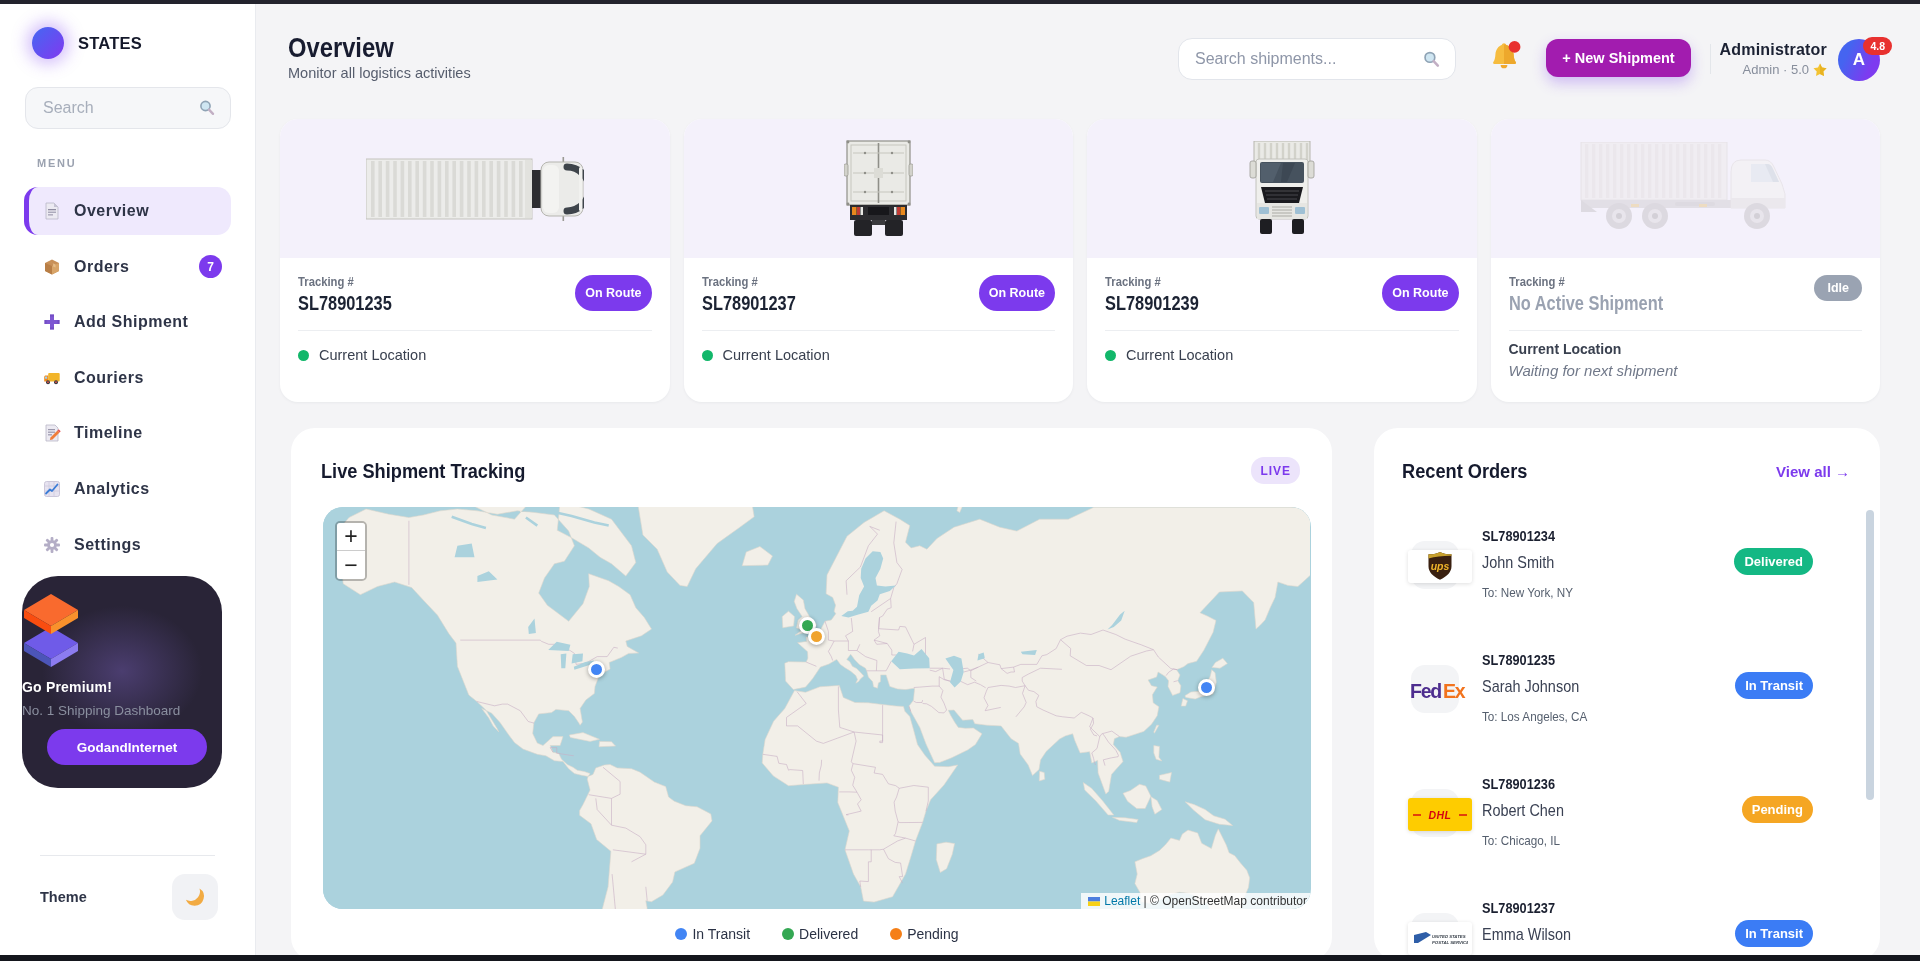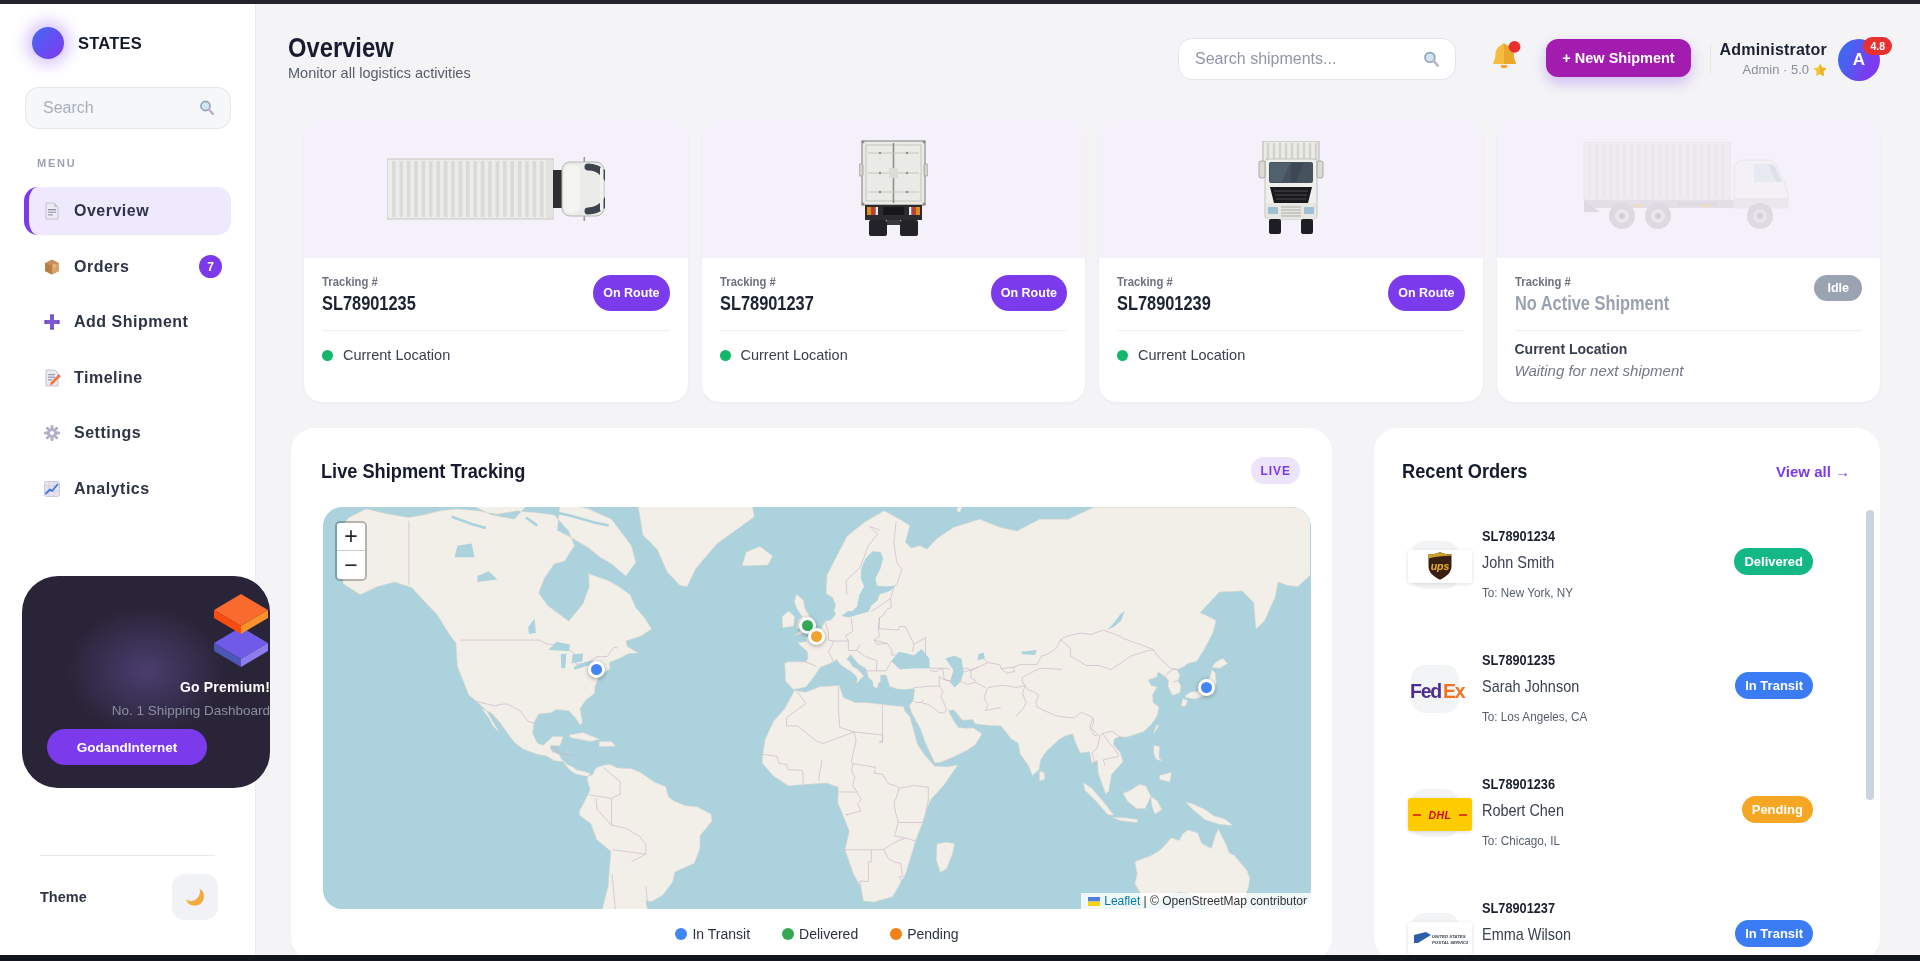--- a/index.html
+++ b/index.html
@@ -13,21 +13,21 @@
 .logo-name{margin-left:14px;font-size:16.5px;font-weight:800;color:#14182a;letter-spacing:.2px}
 .sb-search{position:absolute;left:25px;top:83px;width:206px;height:42px;background:#f6f7f9;border:1.5px solid #e4e6eb;border-radius:13px;display:flex;align-items:center;padding:0 14px 0 17px}
 .sb-search span{color:#a7aebb;font-size:16px;flex:1}
 .menu-label{position:absolute;left:37px;top:153px;font-size:11px;font-weight:700;color:#9ba2b0;letter-spacing:1.8px}
 .nav{position:absolute;left:24px;top:183px;width:207px}
 .nav-item{height:48px;margin-bottom:7.6px;display:flex;align-items:center;padding-left:19px;border-radius:14px}
 .nav-item.active{background:#efe9fd;border-left:5px solid #7c3aed;padding-left:14px}
 .nav-ic{width:18px;height:18px;flex:0 0 18px}
 .nav-item span{margin-left:13px;font-size:16px;font-weight:700;color:#2e3447;letter-spacing:.5px}
 .nav-badge{margin-left:auto;margin-right:9px;width:23px;height:23px;border-radius:50%;background:#7c3aed;color:#fff;font-size:12px;font-weight:700;display:flex;align-items:center;justify-content:center}
-.premium{position:absolute;left:22px;top:572px;width:248px;height:212px;border-radius:36px;background:#292437;overflow:hidden;text-align:right}
+.premium{position:absolute;left:22px;top:572px;width:200px;height:212px;border-radius:36px;background:#292437;overflow:hidden;text-align:left}
 .premium .glow{position:absolute;left:50%;top:30px;width:160px;height:130px;transform:translateX(-50%);background:radial-gradient(closest-side,rgba(86,70,130,.75) 0%,rgba(86,70,130,0) 100%)}
 .premium svg{position:relative;margin-top:18px}
 .pm-title{position:relative;font-size:14px;font-weight:800;color:#fff;margin-top:3px;letter-spacing:.2px}
 .pm-sub{position:relative;font-size:13.5px;color:#8a8f9f;margin-top:8px}
 .pm-btn{position:absolute;left:25px;top:153px;width:160px;height:36px;border-radius:18px;background:#7c3aed;color:#fff;font-size:13.5px;font-weight:800;display:flex;align-items:center;justify-content:center}
 .sb-divider{position:absolute;left:40px;top:851px;width:175px;border-top:1px solid #e7e9ed}
 .theme-row{position:absolute;left:40px;top:870px;width:178px;height:46px;display:flex;align-items:center;justify-content:space-between}
 .theme-row b{font-size:14.5px;font-weight:700;color:#2e3447}
 .theme-btn{width:46px;height:46px;border-radius:13px;background:#f1f2f5;display:flex;align-items:center;justify-content:center}
 .main{position:absolute;left:256px;top:4px;right:0;bottom:6px}
@@ -42,21 +42,21 @@
 .prof b{font-size:16px;font-weight:800;color:#1b2133;letter-spacing:.2px}
 .prof .sub{margin-top:3px;font-size:13px;color:#878e9c;display:flex;align-items:center;justify-content:flex-end;gap:4px}
 .avatar{position:absolute;right:40px;top:35px;width:42px;height:42px;border-radius:50%;background:linear-gradient(115deg,#4564f0 25%,#7d3bf0 75%);color:#fff;font-weight:800;font-size:17px;display:flex;align-items:center;justify-content:center}
 .av-badge{position:absolute;right:28px;top:33px;background:#e8312f;color:#fff;font-size:10.5px;font-weight:800;padding:3px 7px;border-radius:9px}
 </style>
 </head>
 <body>
 <div class="topbar"></div>
 <div class="botbar"></div>
 <style>
-.cards{position:absolute;left:48px;top:115px;right:40px;display:flex;gap:14px}
+.cards{position:absolute;left:24px;top:115px;right:40px;display:flex;gap:14px}
 .scard{flex:1;height:283px;background:#fff;border-radius:18px;box-shadow:0 1px 3px rgba(25,30,50,.05)}
 .scard .img{height:139px;background:#f4f1fb;border-radius:18px 18px 0 0;display:flex;align-items:center;justify-content:center}
 .scard .body{padding:17px 18px 0 18px;position:relative}
 .tr-label{font-size:12.5px;font-weight:700;color:#6b7280;transform:scaleX(.9);transform-origin:left top}
 .tr-num{font-size:21px;font-weight:800;color:#1c2333;margin-top:2px;transform:scaleX(.78);transform-origin:left top;white-space:nowrap}
 .tr-num.idle{color:#9aa2b1}
 .st-badge{position:absolute;right:18px;top:17px;padding:11px 10px;border-radius:999px;background:#7c3aed;color:#fff;font-size:12.5px;font-weight:800}
 .st-badge.idle{background:#9aa3b2;padding:6px 13px}
 .scard hr{border:none;border-top:1px solid #eceef1;margin-top:15px}
 .loc-row{display:flex;align-items:center;margin-top:16px}
@@ -128,49 +128,61 @@
   </div>
   <div class="nav-item">
    <svg class="nav-ic" viewBox="0 0 18 18">
           <path d="M7 1.5h4v5.5h5.5v4H11v5.5H7V11H1.5V7H7z" fill="#7e57d2"></path>
           <path d="M7 1.5h4v2H7zM14.5 7h2v4h-2zM7 14.5h4v2H7zM1.5 7h2v4h-2z" fill="#6a46bb" opacity=".6"></path>
         </svg>
    <span>Add Shipment</span>
   </div>
   <div class="nav-item">
    <svg class="nav-ic" viewBox="0 0 18 18">
+          <rect x="5.2" y="4" width="11.5" height="8.5" rx="1" fill="#f2b52a"></rect>
+          <path d="M5.2 6.5H2.8c-1 0-1.6.6-1.6 1.6v4.4h4z" fill="#ef8b1f"></path>
+          <rect x="2" y="7.5" width="2.2" height="2.2" rx=".4" fill="#9fd0ef"></rect>
+          <circle cx="5" cy="13.2" r="2" fill="#3a3a42"></circle>
+          <circle cx="5" cy="13.2" r=".9" fill="#e05247"></circle>
+          <circle cx="13" cy="13.2" r="2" fill="#3a3a42"></circle>
+          <circle cx="13" cy="13.2" r=".9" fill="#e05247"></circle>
+        </svg>
+   <span>Couriers</span>
+  </div>
+  <div class="nav-item">
+   <svg class="nav-ic" viewBox="0 0 18 18">
           <path d="M3 1h9l3 3v13H3z" fill="#eceaf2" stroke="#b9b6c6" stroke-width=".8"></path>
           <rect x="5" y="5" width="7" height="1.2" fill="#9a97ac"></rect>
           <rect x="5" y="7.6" width="7" height="1.2" fill="#9a97ac"></rect>
           <rect x="5" y="10.2" width="4" height="1.2" fill="#9a97ac"></rect>
           <path d="M14.5 6.5l2 2L9.5 15.5l-2.6.6.6-2.6z" fill="#ef7d3a"></path>
           <path d="M14.5 6.5l1.2-1.2 2 2-1.2 1.2z" fill="#e85454"></path>
         </svg>
    <span>Timeline</span>
+  </div>
+  <div class="nav-item">
+   <svg class="nav-ic" viewBox="0 0 18 18">
+          <rect x="1.5" y="1.5" width="15" height="15" rx="2" fill="#e7e3f0" stroke="#c2bdd2" stroke-width=".8"></rect>
+          <path d="M6 1.5v15M11 1.5v15M1.5 6h15M1.5 11h15" stroke="#cfcadd" stroke-width=".8"></path>
+          <path d="M3 13.5l4-4 2 1.5 5.5-6.5" fill="none" stroke="#3b7cd6" stroke-width="1.8" stroke-linecap="round" stroke-linejoin="round"></path>
+        </svg>
+   <span>Analytics</span>
   </div>
   <div class="nav-item">
    <svg class="nav-ic" viewBox="0 0 18 18">
           <g fill="#b4aec6">
             <rect x="7.6" y="1" width="2.8" height="16" rx="1"></rect>
             <rect x="7.6" y="1" width="2.8" height="16" rx="1" transform="rotate(45 9 9)"></rect>
             <rect x="7.6" y="1" width="2.8" height="16" rx="1" transform="rotate(90 9 9)"></rect>
             <rect x="7.6" y="1" width="2.8" height="16" rx="1" transform="rotate(135 9 9)"></rect>
           </g>
           <circle cx="9" cy="9" r="4.8" fill="#b4aec6"></circle>
           <circle cx="9" cy="9" r="2.1" fill="#fff"></circle>
         </svg>
    <span>Settings</span>
-  </div>
-  <div class="nav-item">
-   <svg class="nav-ic" viewBox="0 0 18 18">
-          <rect x="1.5" y="1.5" width="15" height="15" rx="2" fill="#e7e3f0" stroke="#c2bdd2" stroke-width=".8"></rect>
-          <path d="M6 1.5v15M11 1.5v15M1.5 6h15M1.5 11h15" stroke="#cfcadd" stroke-width=".8"></path>
-          <path d="M3 13.5l4-4 2 1.5 5.5-6.5" fill="none" stroke="#3b7cd6" stroke-width="1.8" stroke-linecap="round" stroke-linejoin="round"></path>
-        </svg>
-   <span>Analytics</span>
   </div>
  </div>
  <div class="premium">
   <div class="glow"></div>
   <svg width="58" height="78" viewBox="0 0 58 78">
    <path d="M29 33L56 49 29 65 2 49z" fill="#6f5be8"></path>
    <path d="M2 49l0 8 27 16 0-8z" fill="#4c55b8"></path>
    <path d="M56 49l0 8-27 16 0-8z" fill="#8c7cf0"></path>
    <path d="M29 0L56 16 29 32 2 16z" fill="#f96a2e"></path>
    <path d="M2 16l0 8 27 16 0-8z" fill="#f94d10"></path>

